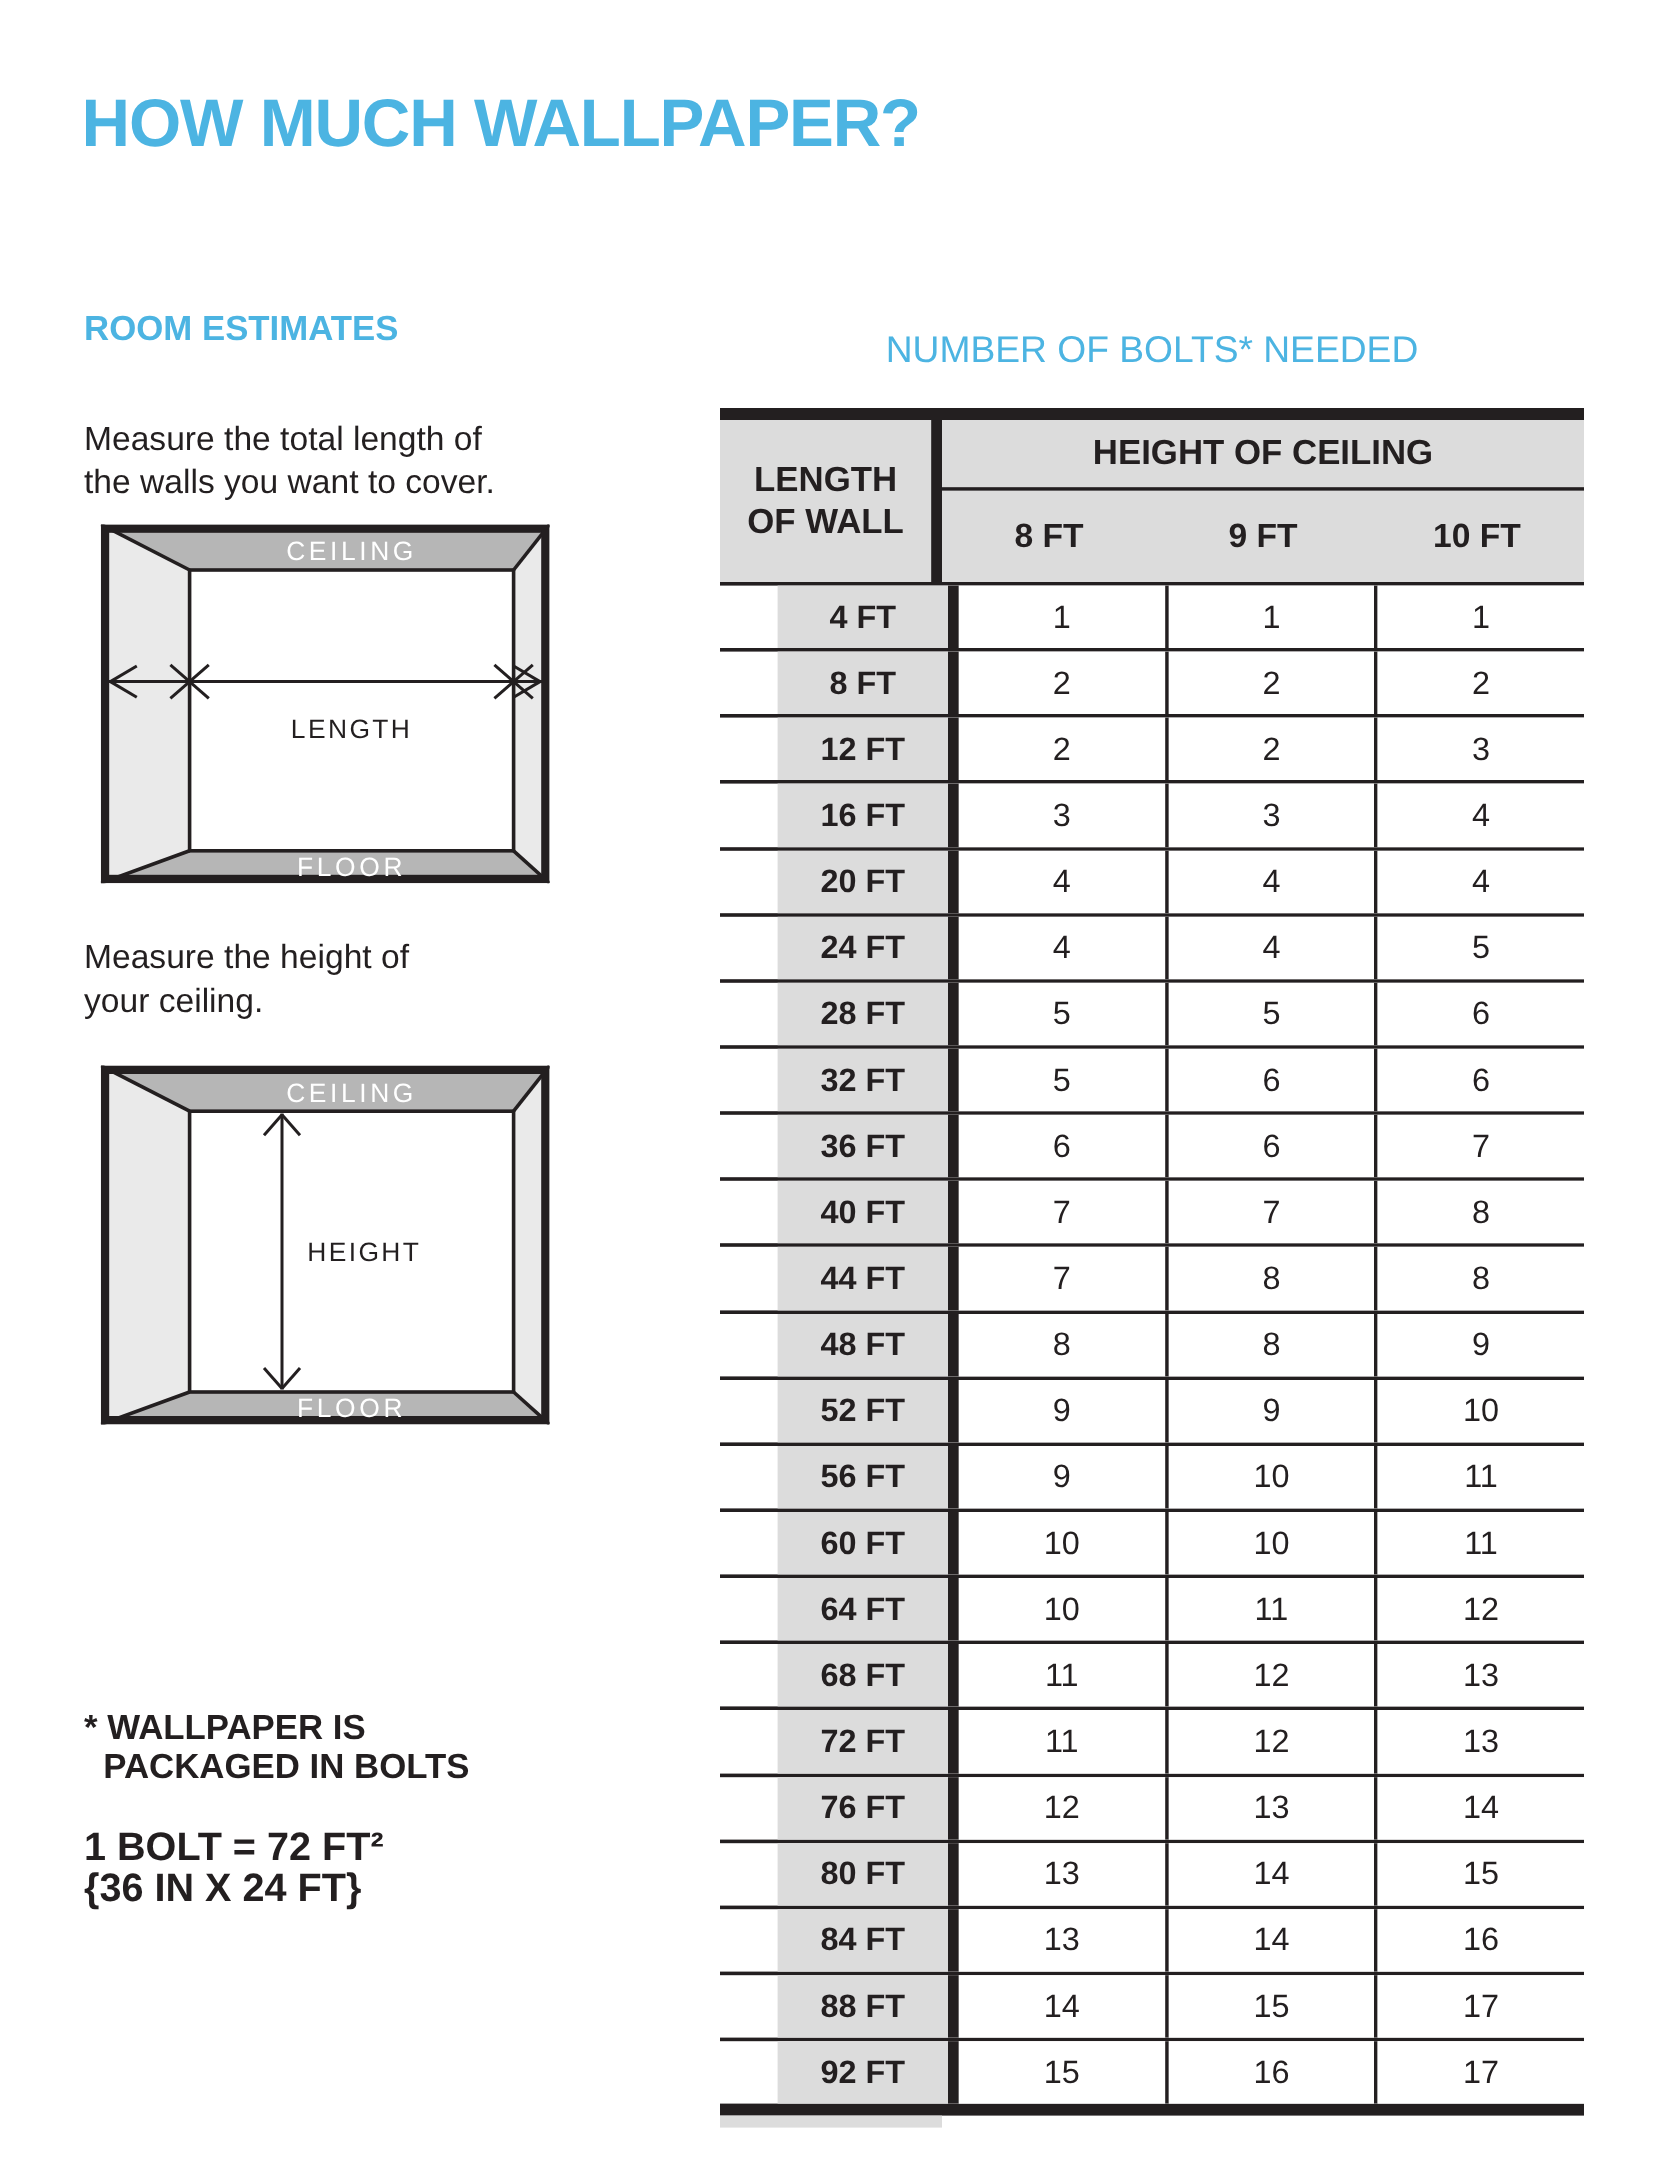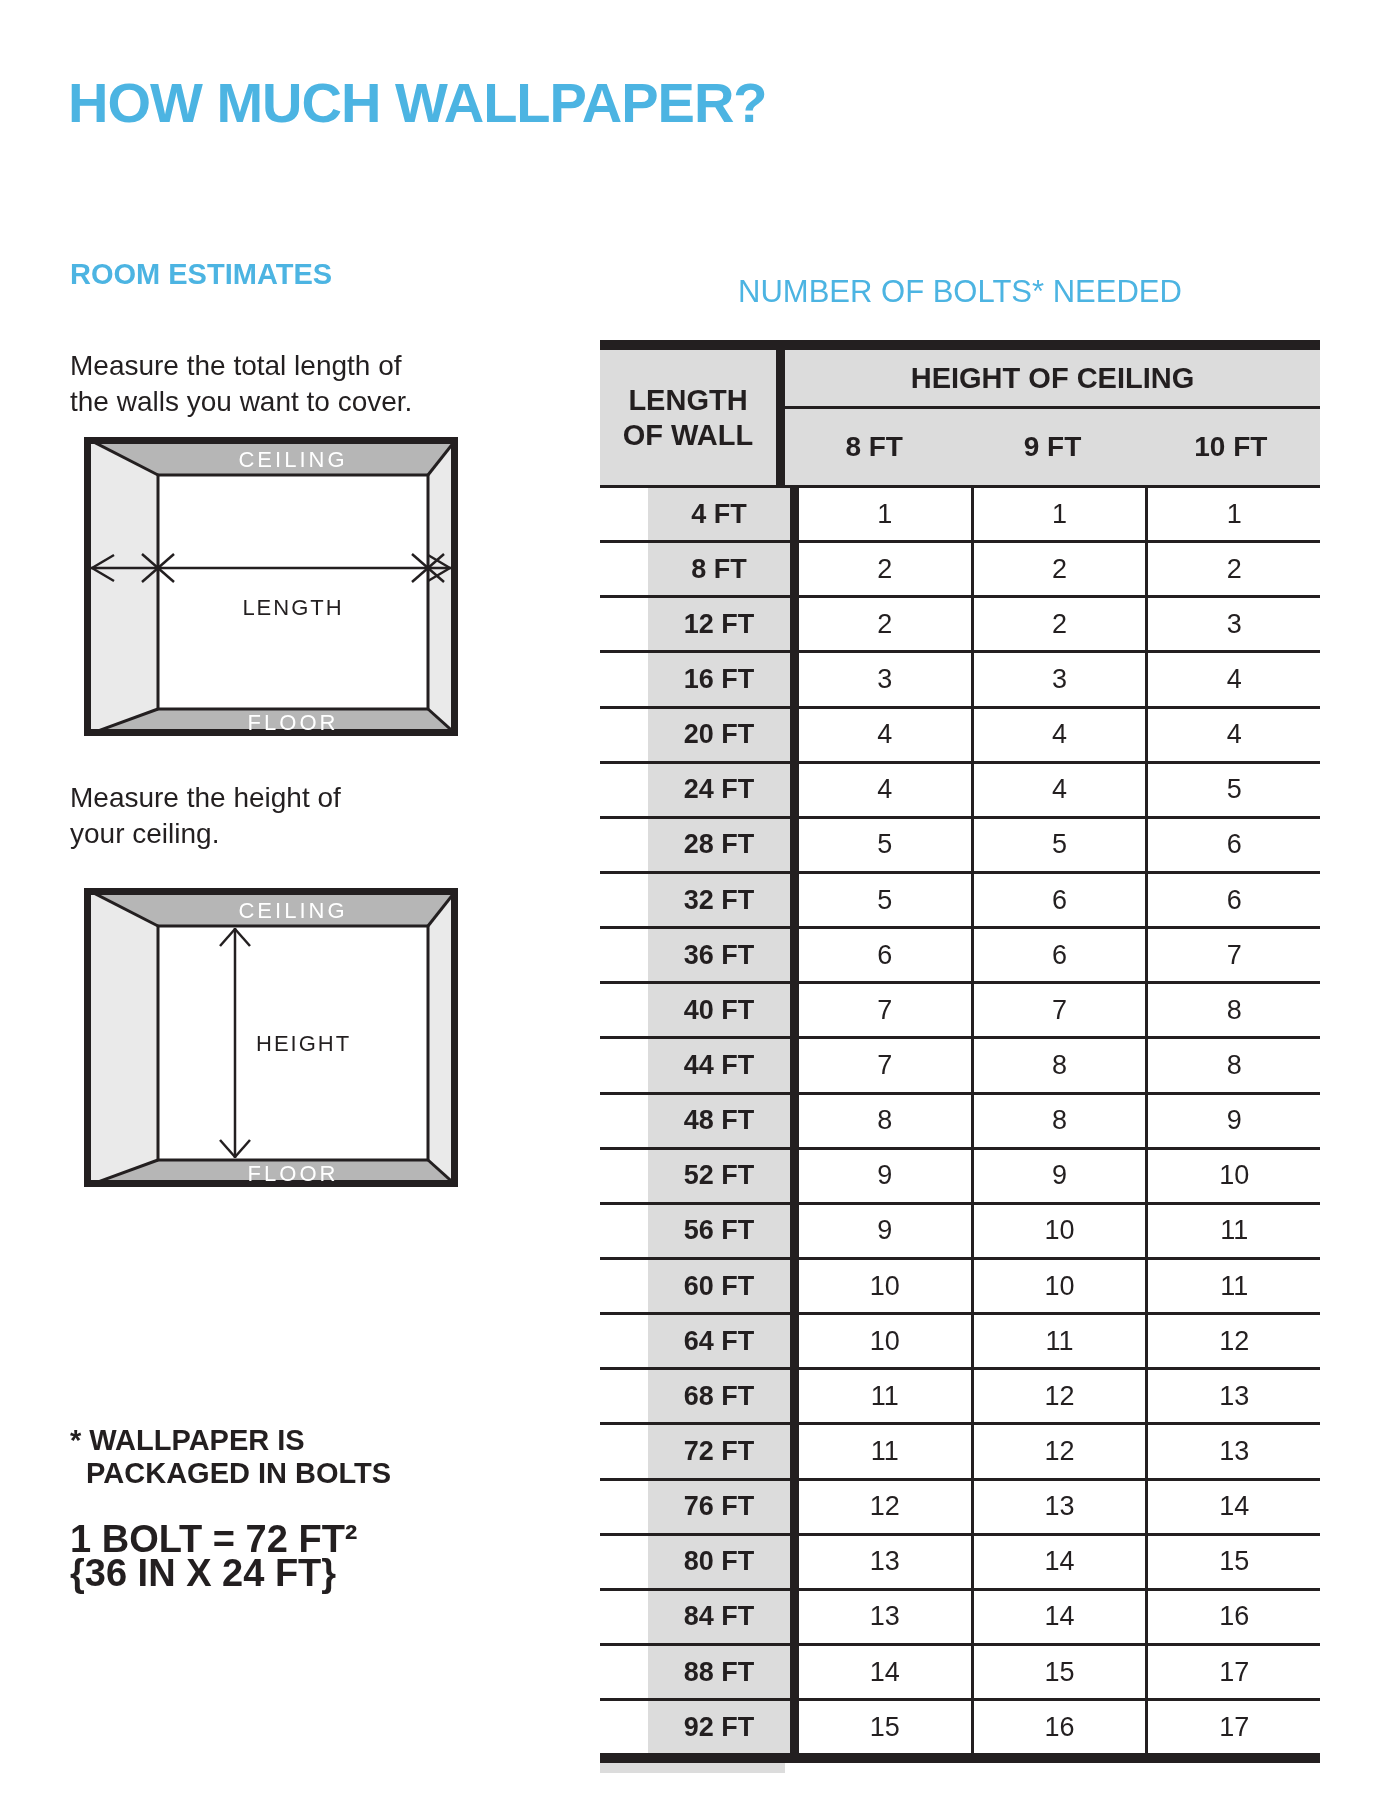--- a/index.html
+++ b/index.html
@@ -21,21 +21,21 @@
     color:var(--accent);letter-spacing:0px;white-space:nowrap;}
 
   .step{position:absolute;left:70px;font-size:28px;line-height:36px;color:var(--ink);
     white-space:pre-line;}
   .step1{top:320px;margin-top:28px;}
   .step2{top:780px;}
   .step3{top:1231px;line-height:33px;}
 
   .footnote{position:absolute;left:70px;top:1424px;font-size:29px;line-height:33px;
     font-weight:bold;white-space:pre;}
-  .bolt-info{position:absolute;left:70px;top:1522px;font-size:38px;line-height:34px;
+  .bolt-info{position:absolute;left:70px;top:1522px;font-size:33px;line-height:34px;
     font-weight:bold;white-space:pre;}
 
   .diagram{position:absolute;left:84px;width:374px;height:299px;}
   .diagram1{top:437px;}
   .diagram2{top:888px;}
   .diagram svg{display:block;width:100%;height:100%;}
   .diagram text{font-family:"Liberation Sans","DejaVu Sans",sans-serif;}
   .dfill-mid{fill:var(--mid-gray);}
   .dfill-wall{fill:var(--wall-gray);}
   .dline{stroke:var(--ink);fill:none;}

